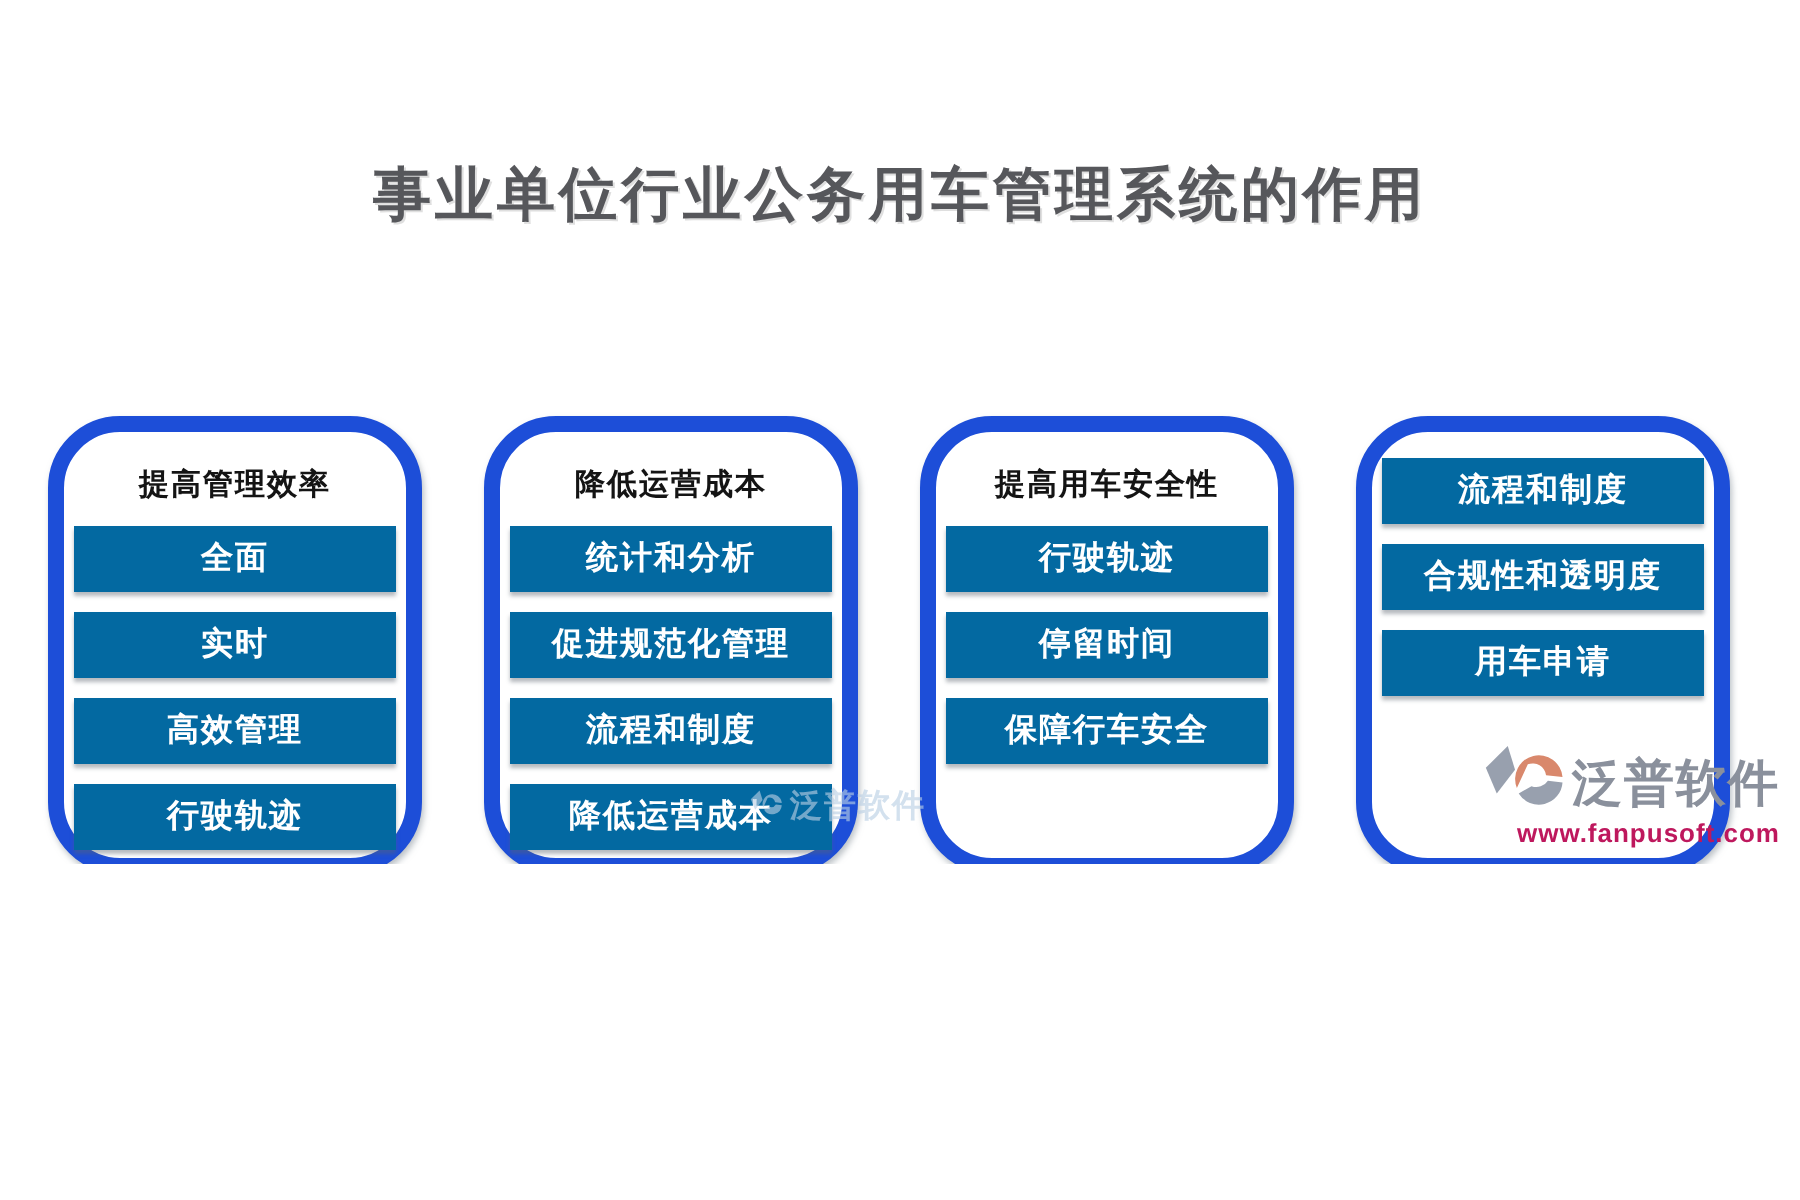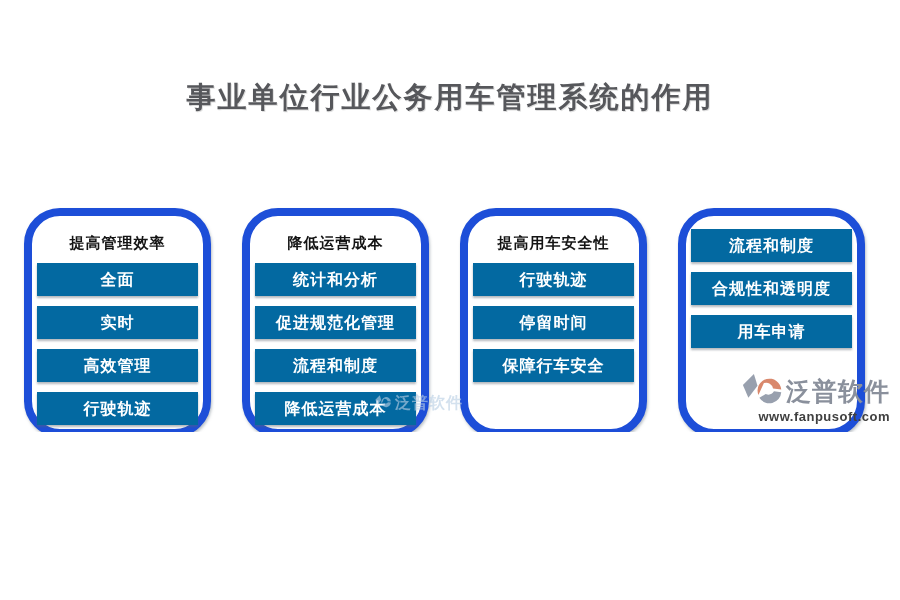--- a/index.html
+++ b/index.html
@@ -105,21 +105,21 @@
     font-weight: bold;
     color: #8a909c;
     letter-spacing: 1px;
     white-space: nowrap;
   }
   .brand-url {
     margin-top: -2px;
     text-align: right;
     font-size: 13px;
     font-weight: bold;
-    color: #404040;
+    color: #be185d;
     letter-spacing: 0.5px;
   }
 </style>
 </head>
 <body>
 
 <div id="canvas">
 
   <div class="page-title">事业单位行业公务用车管理系统的作用</div>
 

